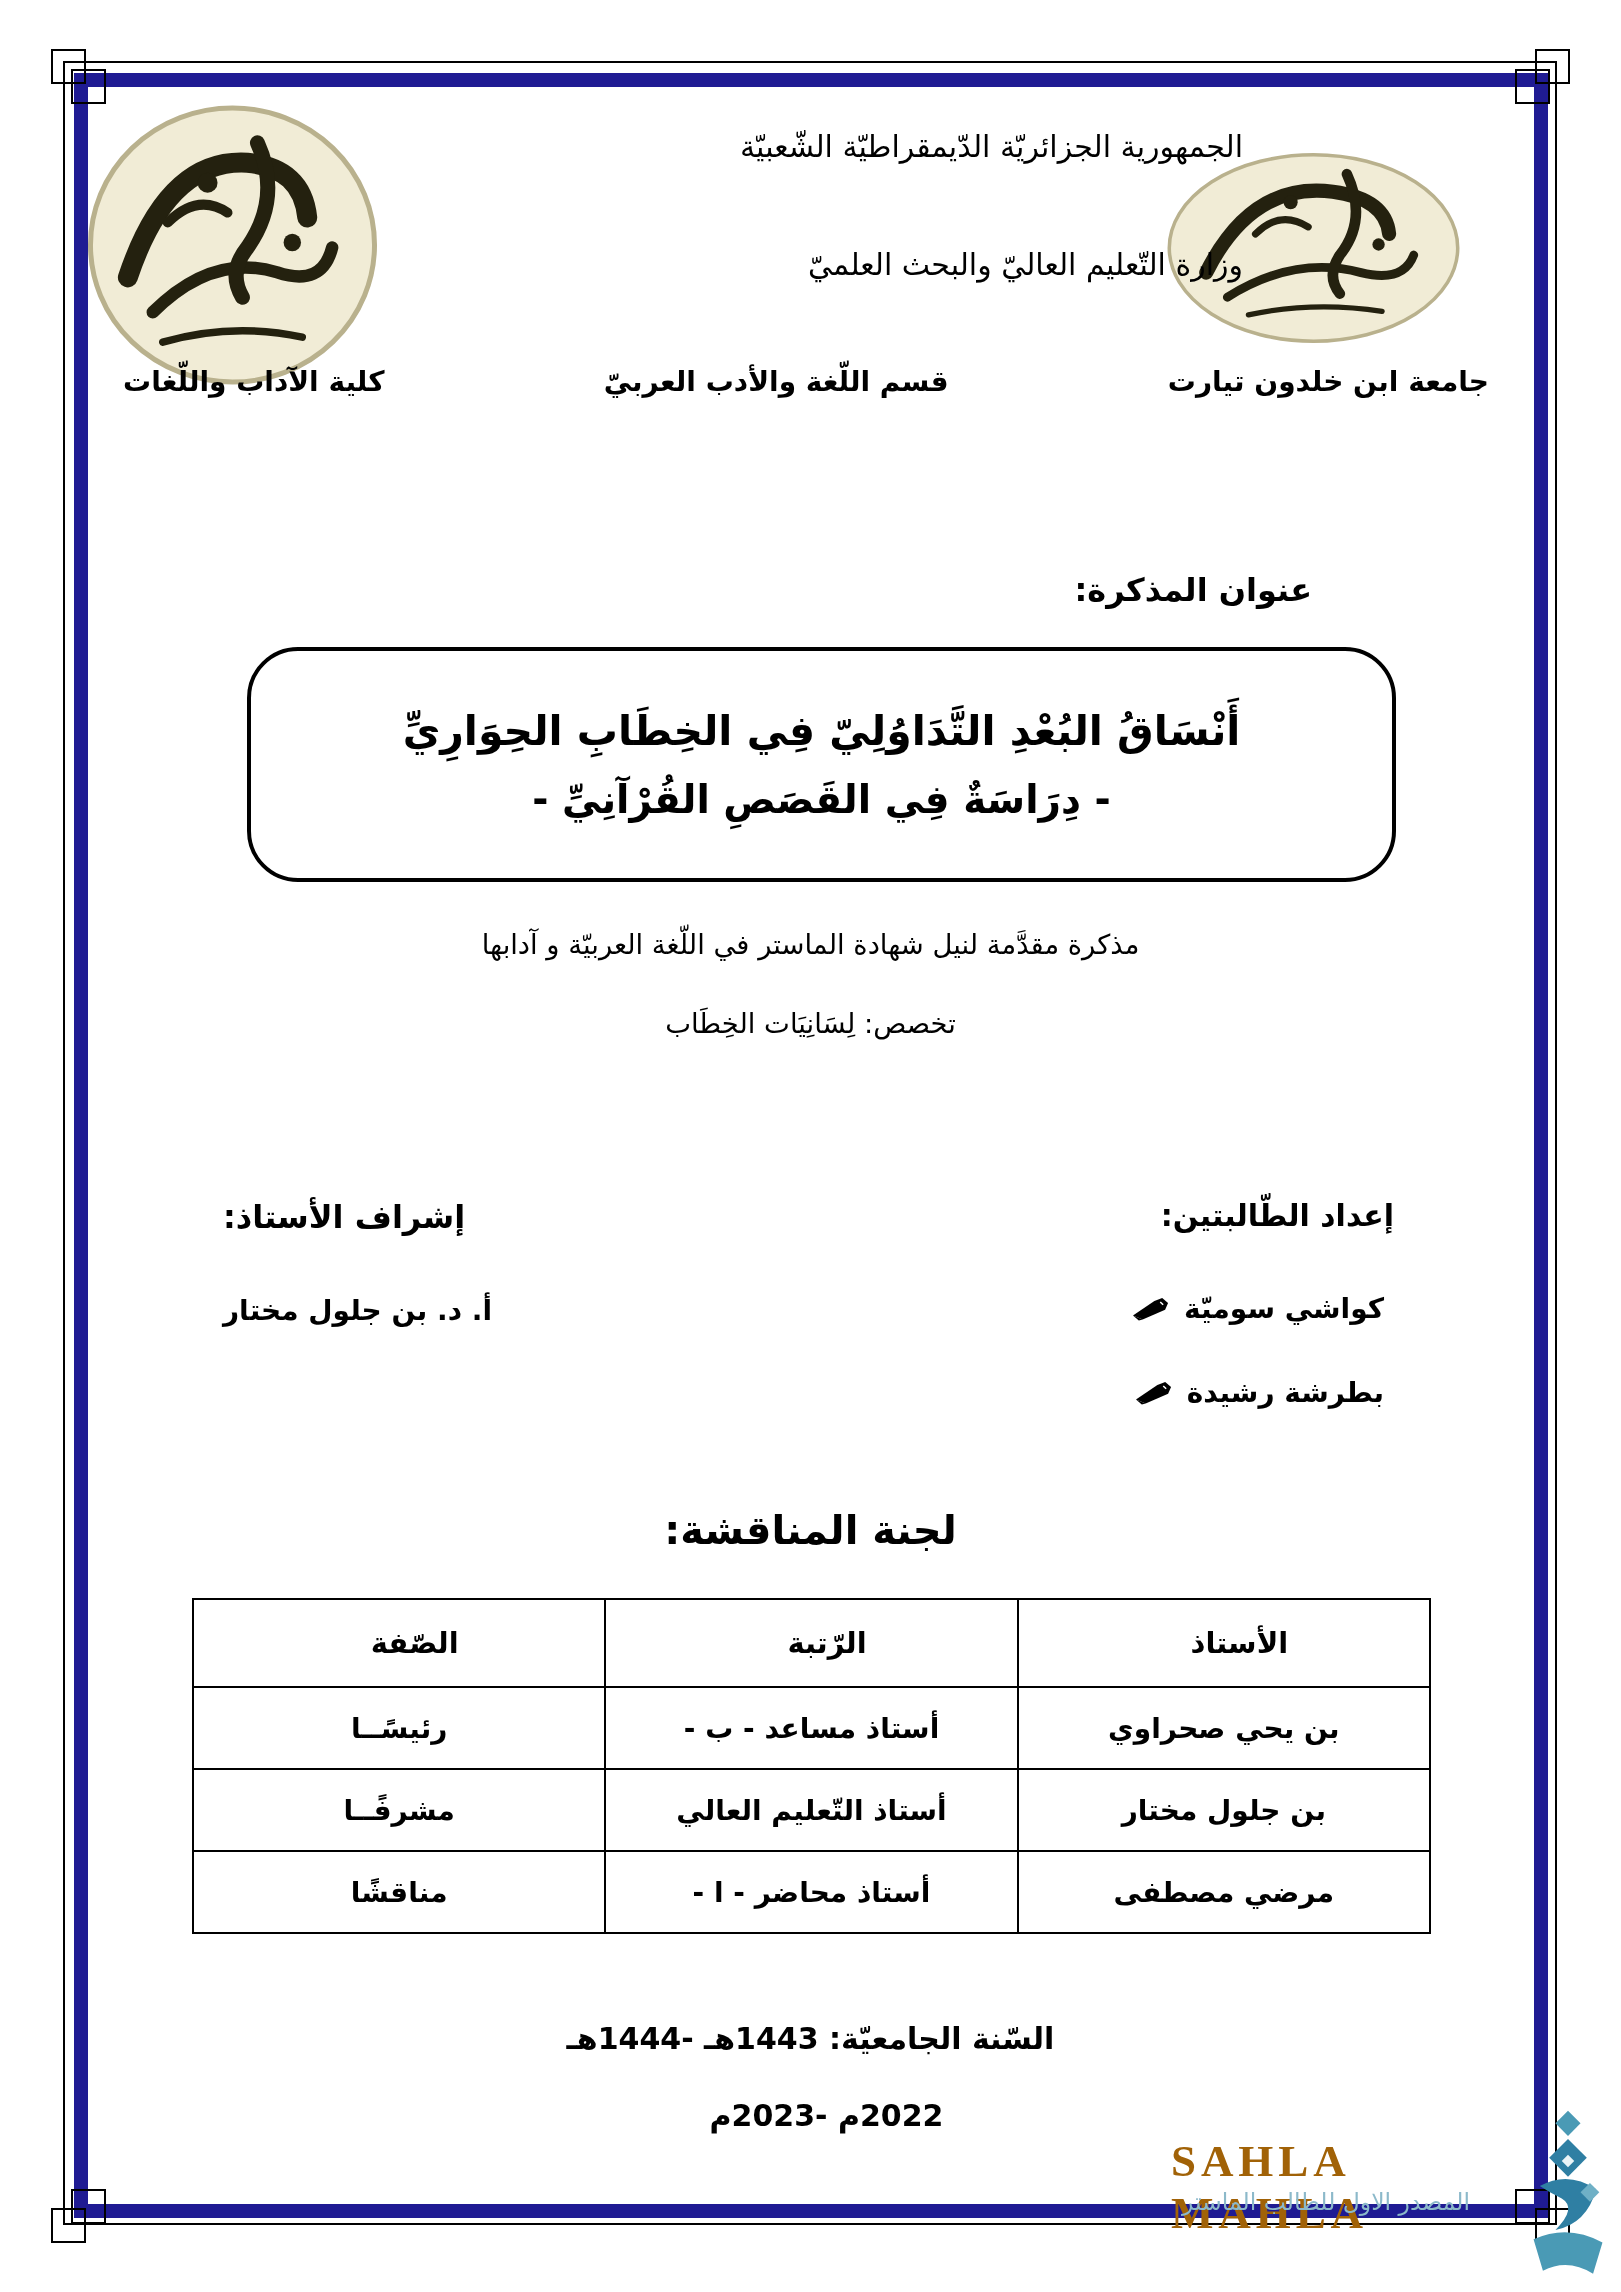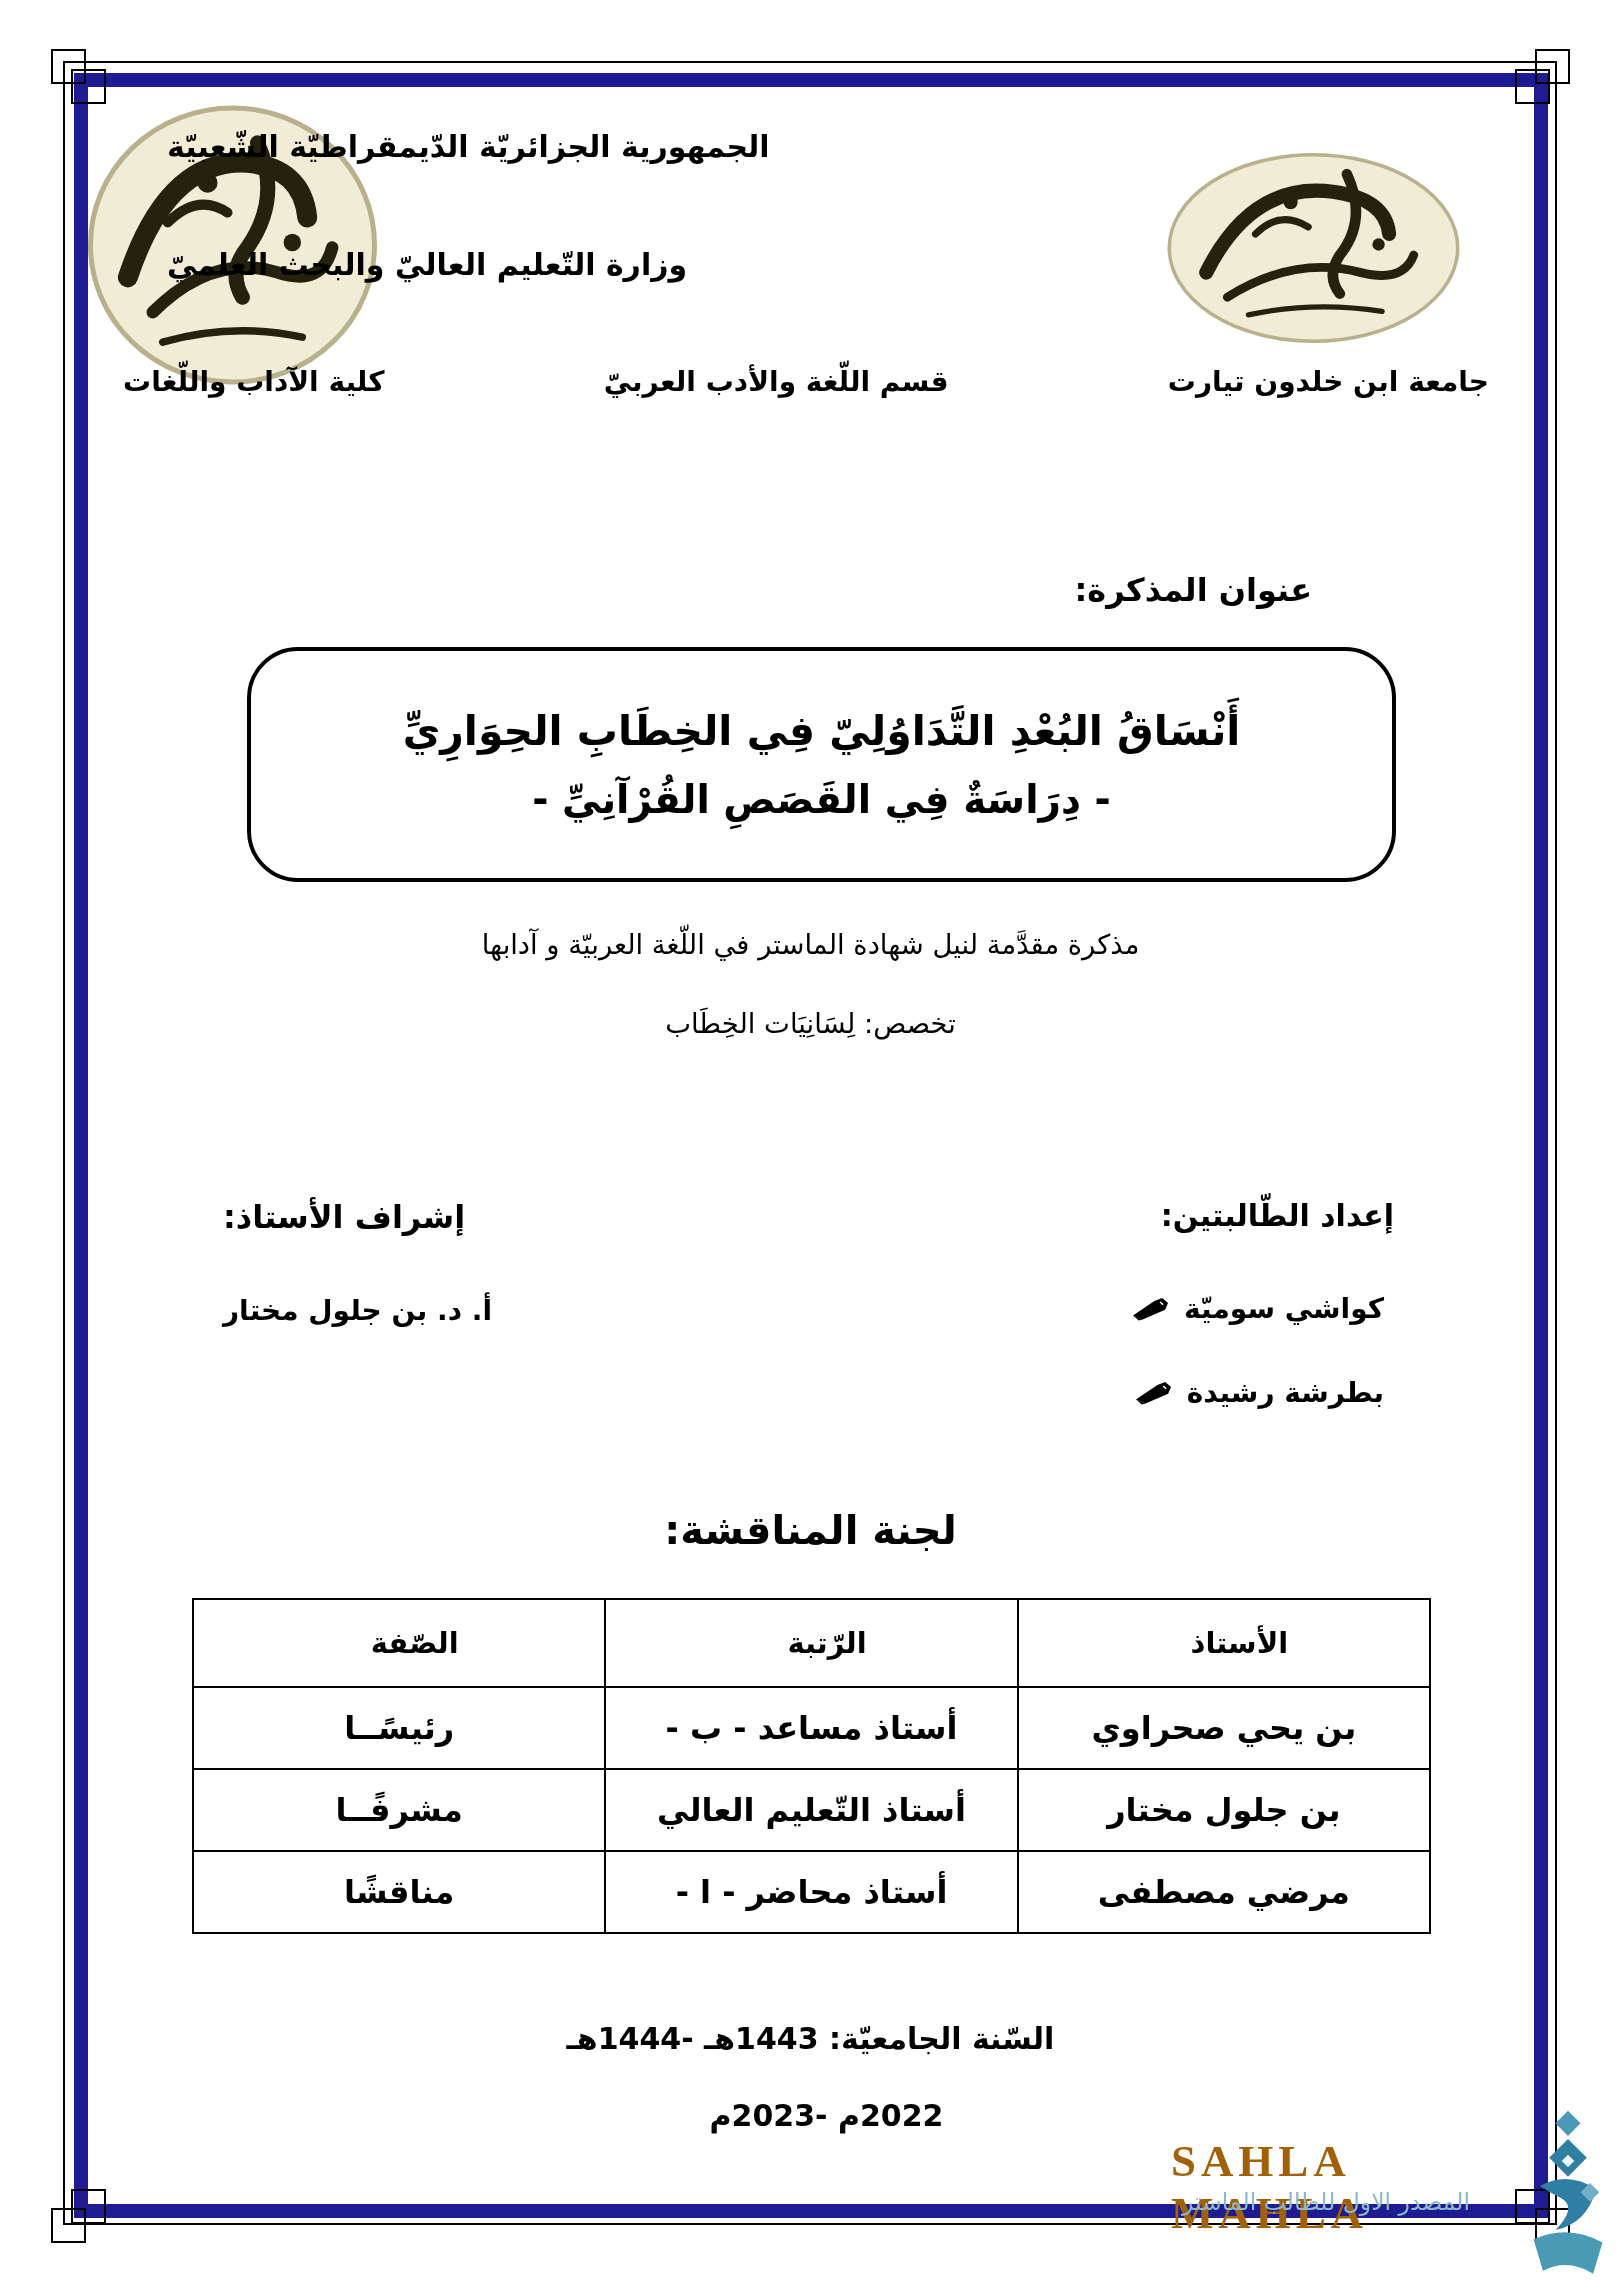--- a/index.html
+++ b/index.html
@@ -6,21 +6,21 @@
   .page{position:relative;width:1621px;height:2293px;background:#ffffff;overflow:hidden;
         font-family:"DejaVu Sans",sans-serif;color:#000;}
   
   .frame-black{position:absolute;left:63px;top:61px;width:1494px;height:2164px;
                border:2.9px solid #000;box-sizing:border-box;z-index:1;}
   .frame-navy{position:absolute;left:74px;top:73px;width:1474px;height:2145px;
               border:14.7px solid #1f1b93;box-sizing:border-box;z-index:1;}
   .corner-sq{position:absolute;width:35px;height:35px;border:2.9px solid #000;
              box-sizing:border-box;z-index:4;background:transparent;}
   
-  .hdr-line{position:absolute;left:167px;width:1068px;text-align:left;font-weight:bold;z-index:2;}
+  .hdr-line{position:absolute;left:175px;width:1068px;text-align:right;font-weight:normal;z-index:2;}
   .hdr1{top:129px;font-size:30px;}
   .hdr2{top:247px;font-size:30px;}
   .univ-row{position:absolute;left:123px;right:132px;top:365px;display:flex;
             justify-content:space-between;align-items:baseline;font-weight:bold;font-size:28px;z-index:2;}
   .logo{position:absolute;z-index:2;}
   .logo-left{left:83px;top:98px;width:299px;height:294px;}
   .logo-right{left:1164px;top:145px;width:299px;height:206px;}
   
   .memo-label{position:absolute;top:571px;right:309px;font-size:32px;font-weight:bold;z-index:2;}
   .title-box{position:absolute;left:247px;top:647px;width:1149px;height:235px;
@@ -41,21 +41,21 @@
   .student1{top:1292px;}
   .student2{top:1376px;}
   .superv-name{position:absolute;top:1294px;left:223px;font-size:28px;font-weight:600;z-index:2;}
   .pen{width:39px;height:25.5px;flex:0 0 auto;}
   
   .committee-heading{position:absolute;left:0;width:100%;top:1507px;text-align:center;
                      font-size:40px;font-weight:bold;z-index:2;}
   .committee-table{position:absolute;left:192px;top:1598px;width:1239px;z-index:2;
                    border-collapse:collapse;table-layout:fixed;}
   .committee-table th,.committee-table td{border:2.9px solid #000;text-align:center;
-                   vertical-align:middle;font-size:32px;font-weight:bold;padding:0;}
+                   vertical-align:middle;font-size:28px;font-weight:bold;padding:0;}
   .committee-table th{height:86px;font-size:29px;padding-left:31px;}
   .committee-table td{height:80px;}
   
   .year-hijri{position:absolute;left:0;width:100%;top:2021px;text-align:center;
               font-size:30px;font-weight:600;z-index:2;}
   .year-greg{position:absolute;left:0;width:100%;top:2098px;text-align:center;
              font-size:30px;font-weight:600;z-index:2;margin-left:16px;}
   
   .wm-brand{position:absolute;left:1171px;top:2135px;width:372px;z-index:5;
             font-family:"Liberation Serif",serif;font-weight:bold;font-size:45px;

